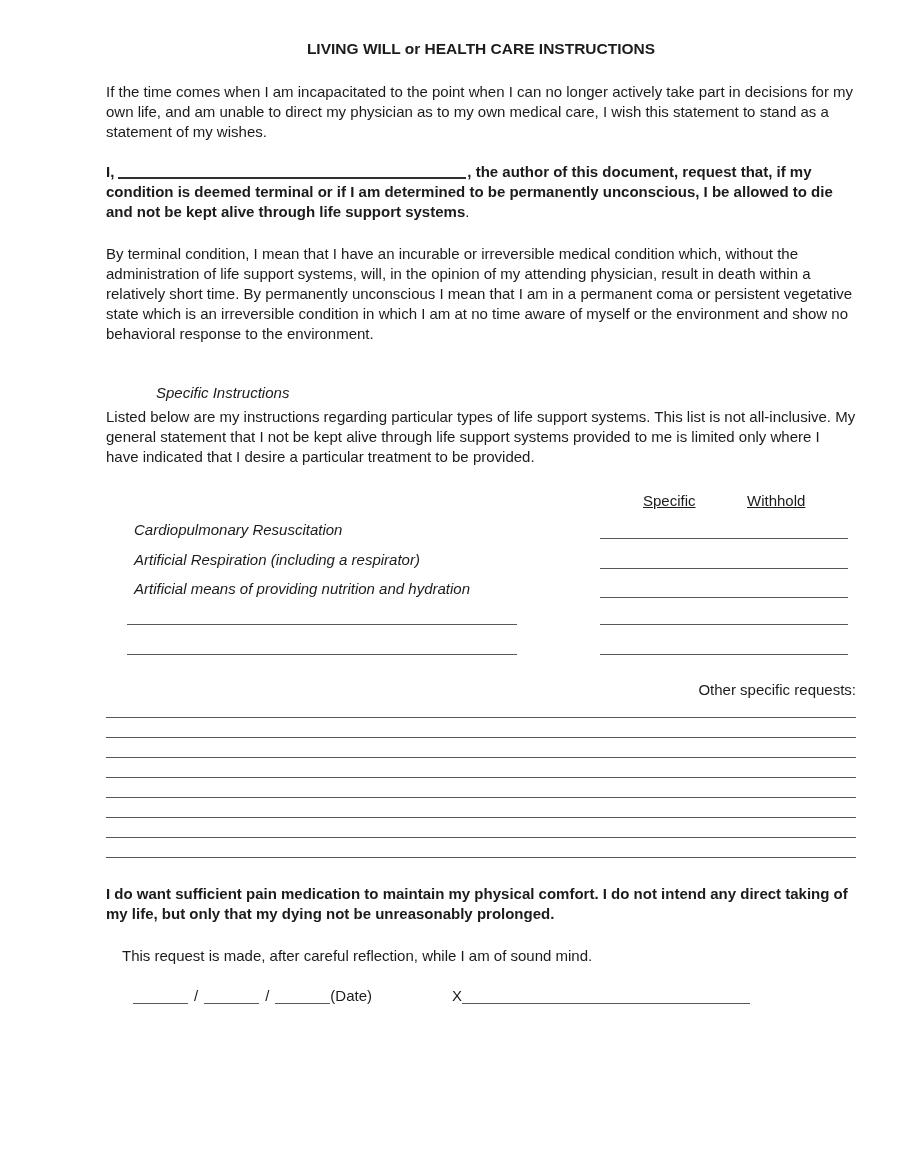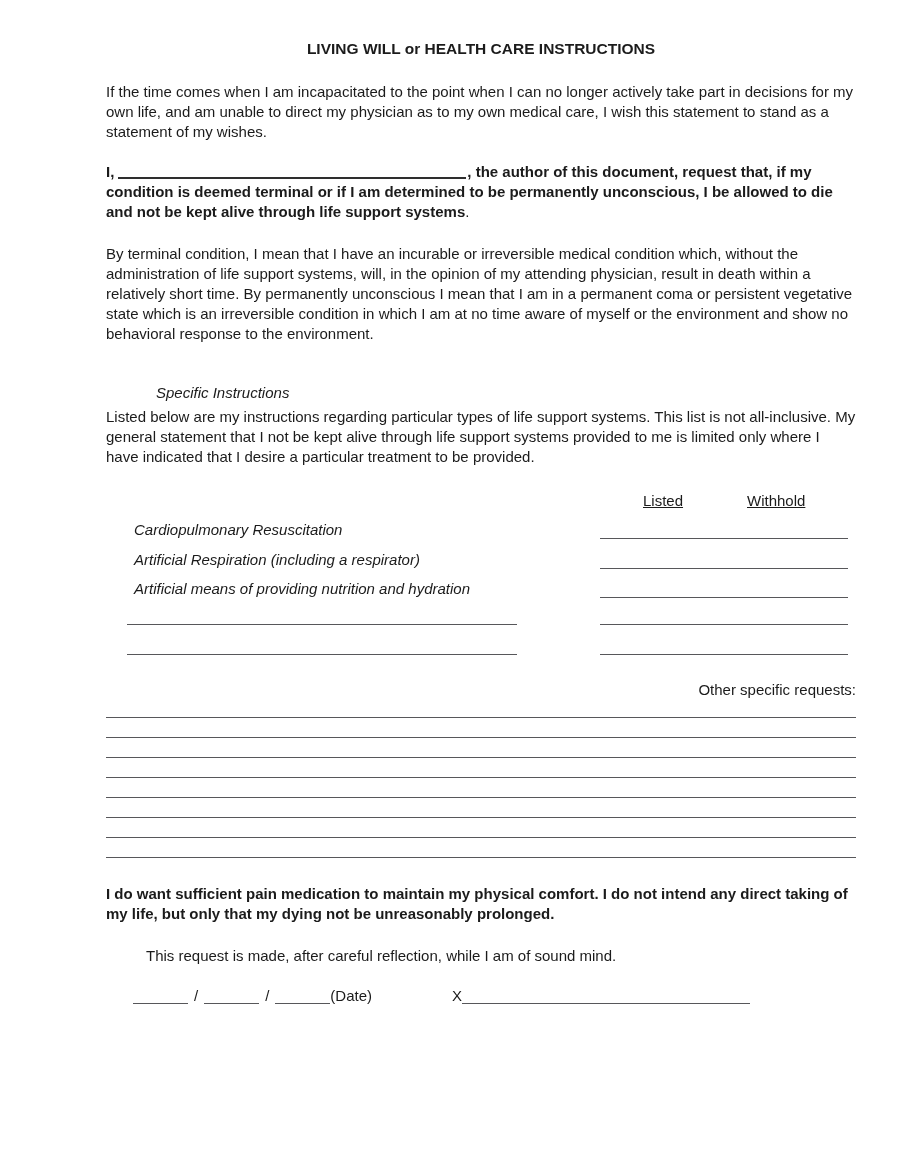--- a/index.html
+++ b/index.html
@@ -57,21 +57,21 @@
   .t-left-line{ position:absolute; left:21px; width:390px; bottom:0; border-bottom:1.5px solid var(--line); }
 
   .other-row{ position:absolute; top:681px; left:0; right:0; display:flex; align-items:flex-end;flex-direction:column; }
   .other-label{ white-space:nowrap; }
   .fill-line{ flex:1; height:17px; margin-left:7px; border-bottom:1.5px solid var(--line); }
 
   .rules{ position:absolute; top:698px; left:0; right:0; }
   .rule{ height:20px; border-bottom:1.5px solid var(--line); }
 
   .pos-pain{ top:884px; }
-  .pos-sound{ top:946px; left:40px; width:710px; }
+  .pos-sound{ top:946px; left:16px; width:710px; }
 
   .date-row{
     position:absolute; top:984px; left:27px; right:0;
     display:flex; align-items:flex-end; height:20px;
   }
   .date-blank{ width:55px; height:16px; border-bottom:1.5px solid var(--line); }
   .sep{ margin:0 6px; }
   .date-label{ white-space:nowrap; }
   .sig-group{ margin-left:80px; display:flex; align-items:flex-end; }
   .sig-line{ display:inline-block; width:288px; height:16px; border-bottom:1.5px solid var(--line); }
@@ -88,21 +88,21 @@
 
     <p class="para pos-p1">If the time comes when I am incapacitated to the point when I can no longer actively take part in decisions for my own life, and am unable to direct my physician as to my own medical care, I wish this statement to stand as a statement of my wishes.</p>
 
     <p class="para pos-p3">By terminal condition, I mean that I have an incurable or irreversible medical condition which, without the administration of life support systems, will, in the opinion of my attending physician, result in death within a relatively short time. By permanently unconscious I mean that I am in a permanent coma or persistent vegetative state which is an irreversible condition in which I am at no time aware of myself or the environment and show no behavioral response to the environment.</p>
 
     <div class="spec-head italic">Specific Instructions</div>
 
     <p class="para pos-p4">Listed below are my instructions regarding particular types of life support systems. This list is not all-inclusive. My general statement that I not be kept alive through life support systems provided to me is limited only where I have indicated that I desire a particular treatment to be provided.</p>
 
     <div class="t-head">
-      <span class="col-provide">Listed</span>
+      <span class="col-provide">Specific</span>
       <span class="col-withhold">Withhold</span>
     </div>
 
     <div class="t-row r1">
       <span class="t-label">Cardiopulmonary Resuscitation</span>
       <span class="t-line"></span>
     </div>
 
     <div class="t-row r2">
       <span class="t-label">Artificial Respiration (including a respirator)</span>

